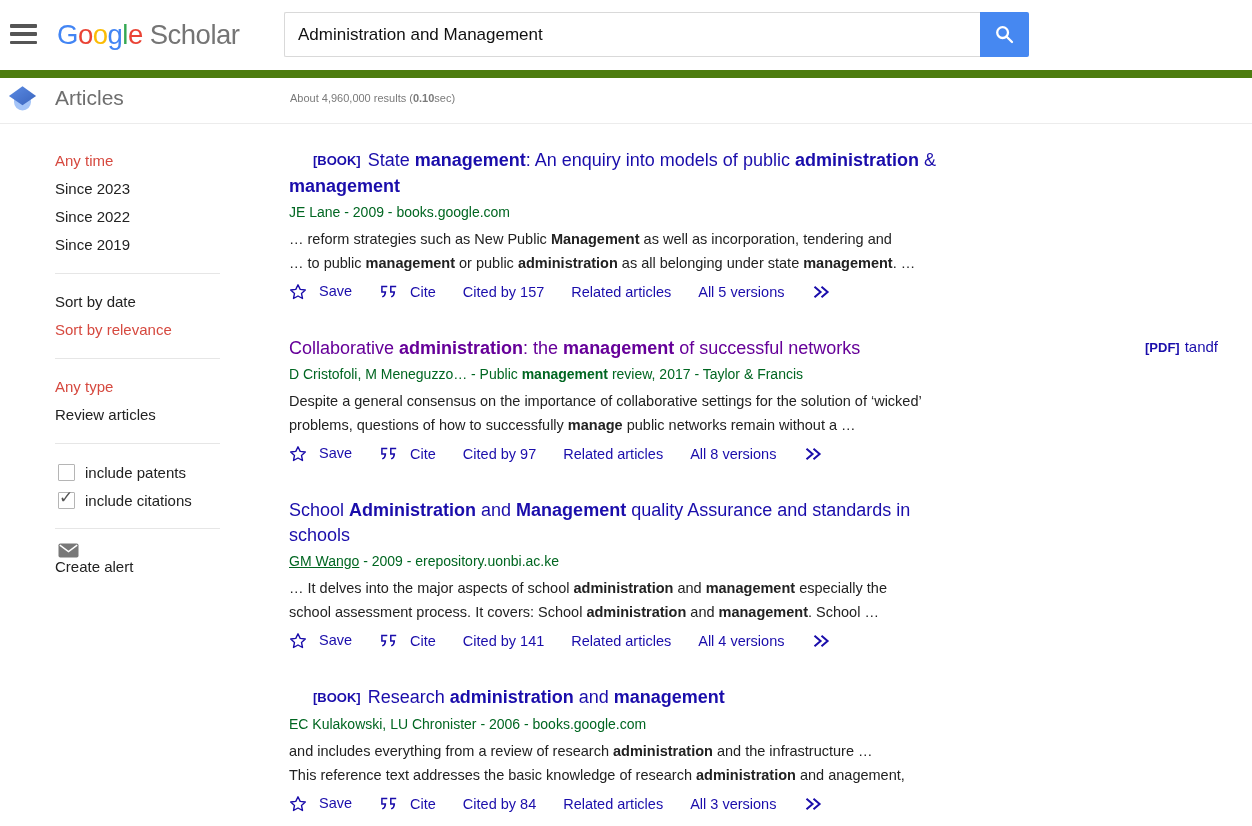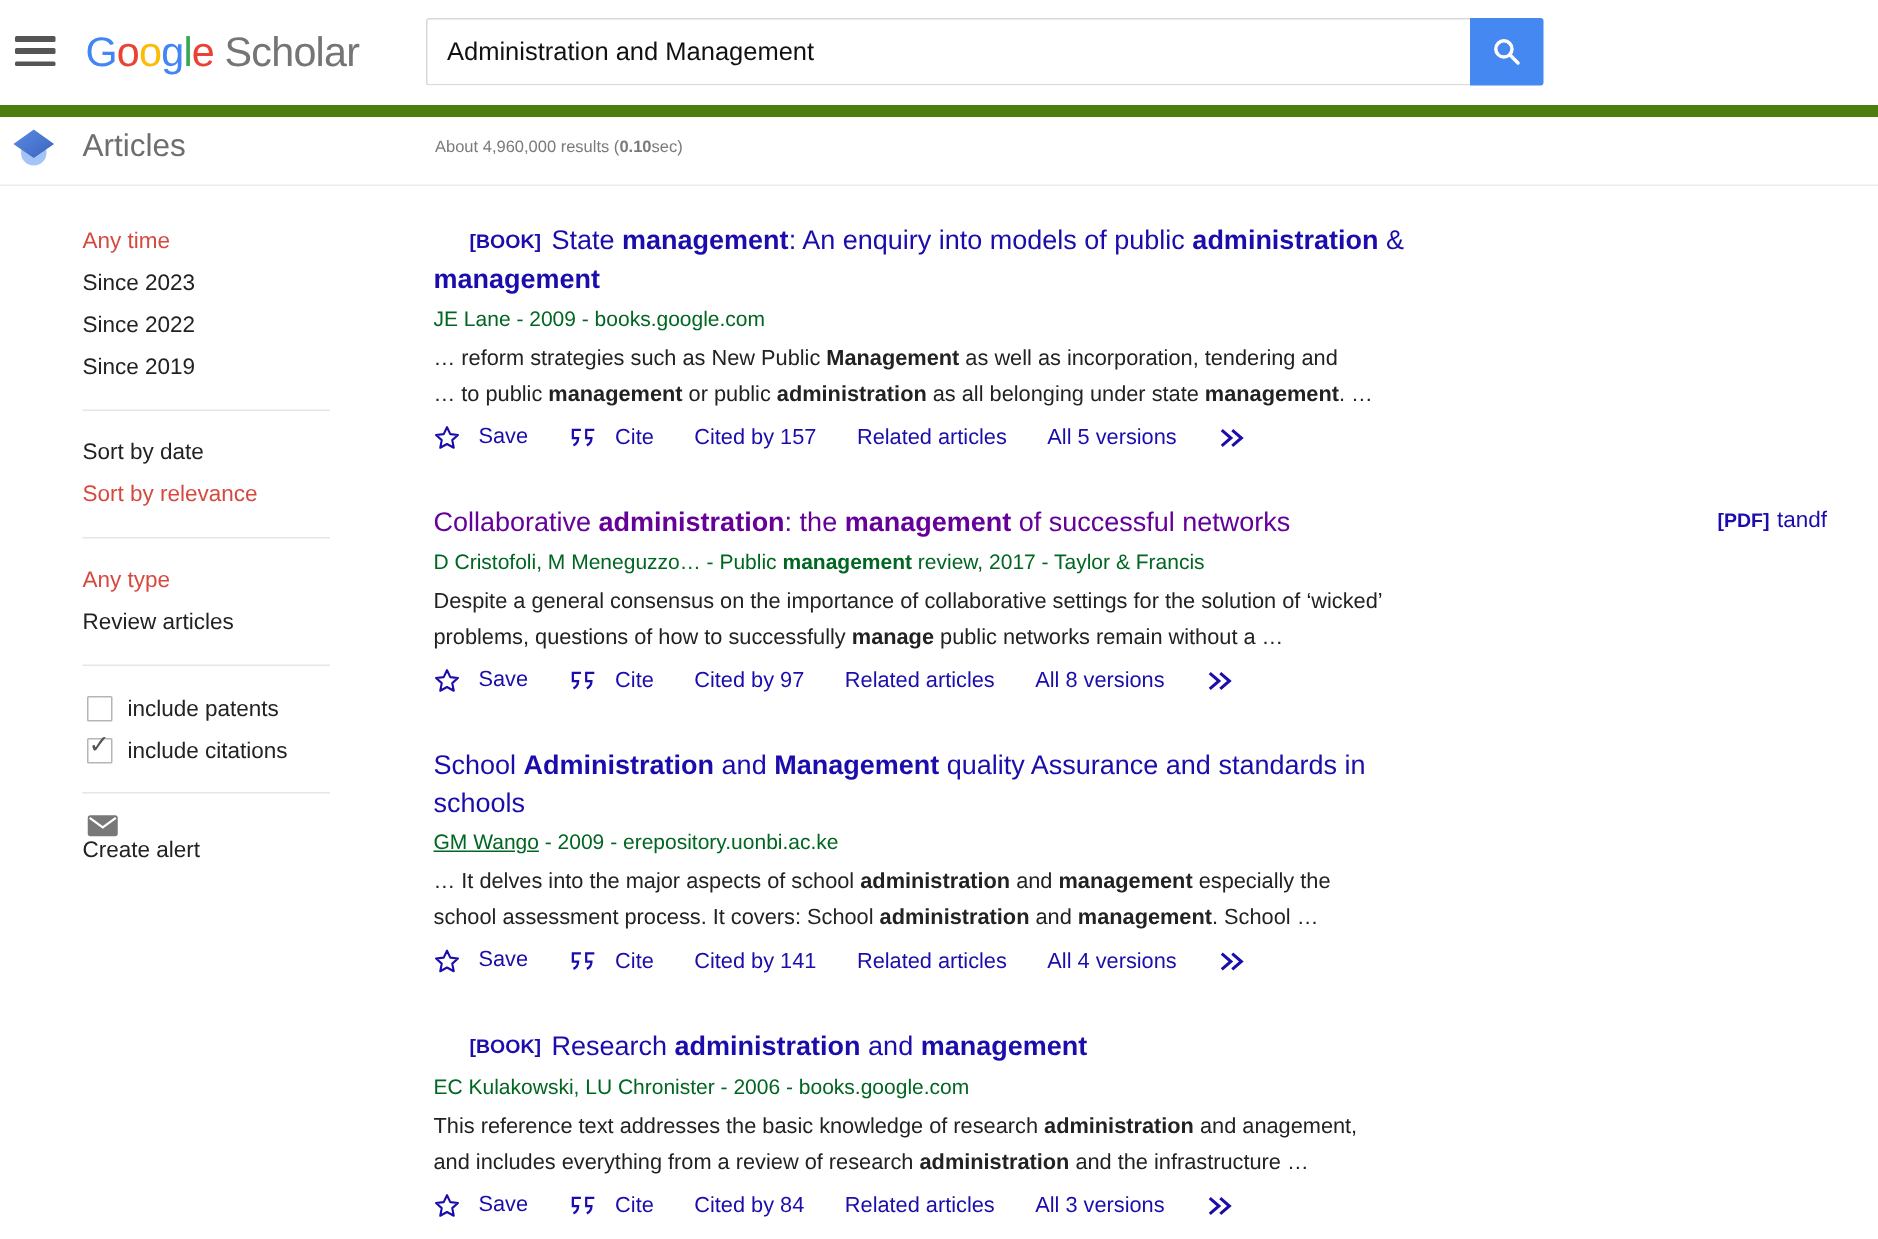--- a/index.html
+++ b/index.html
@@ -271,22 +271,22 @@
               </g>
             </svg>
           </span>
         </a>
       </div>
     </div>
     <div class="result">
       <h3><span class="rtag">[BOOK]</span><a class="rtitle"><span>Research </span><span class="b">administration</span><span> and </span><span class="b">management</span></a></h3>
       <div class="byline"><span>EC Kulakowski, LU Chronister - 2006 - books.google.com</span></div>
       <div class="snippet">
+        <div><span>and includes everything from a review of research </span><span class="b">administration</span><span> and the infrastructure …</span></div>
         <div><span>This reference text addresses the basic knowledge of research </span><span class="b">administration</span><span> and anagement,</span></div>
-        <div><span>and includes everything from a review of research </span><span class="b">administration</span><span> and the infrastructure …</span></div>
       </div>
       <div class="actions">
         <a>
           <span class="ic">
             <svg width="18" height="18" viewBox="0 0 18 18">
               <path d="M9 1.8 L11.2 6.4 L16.3 7 L12.5 10.4 L13.5 15.5 L9 13 L4.5 15.5 L5.5 10.4 L1.7 7 L6.8 6.4 Z" fill="none" stroke="currentColor" stroke-width="1.4" stroke-linejoin="round"></path>
             </svg>
           </span>
           <span>Save</span>
         </a>

